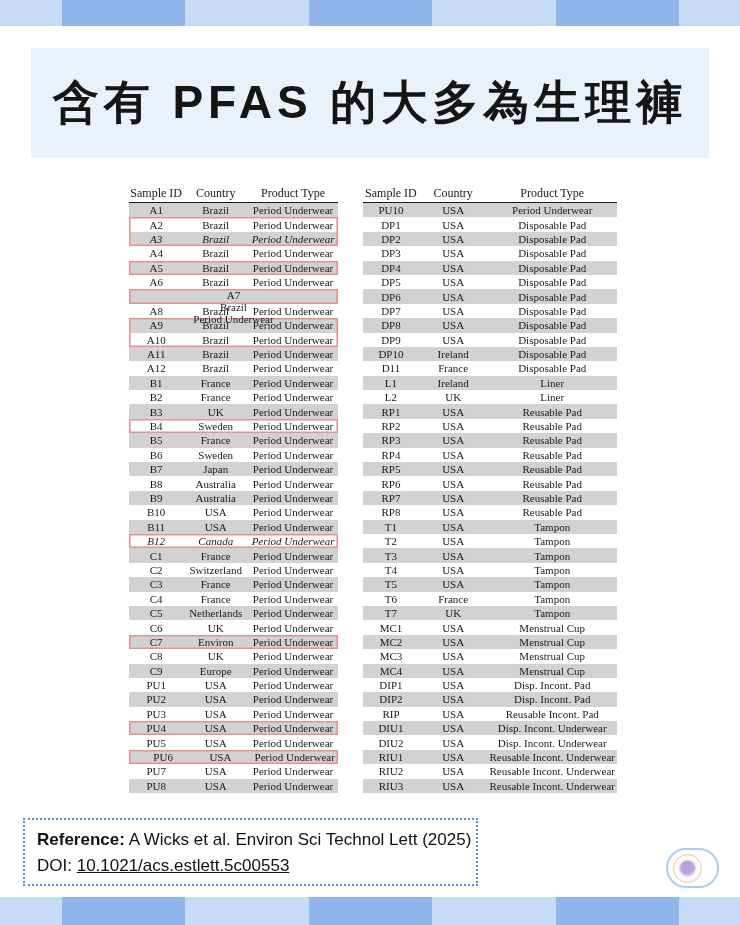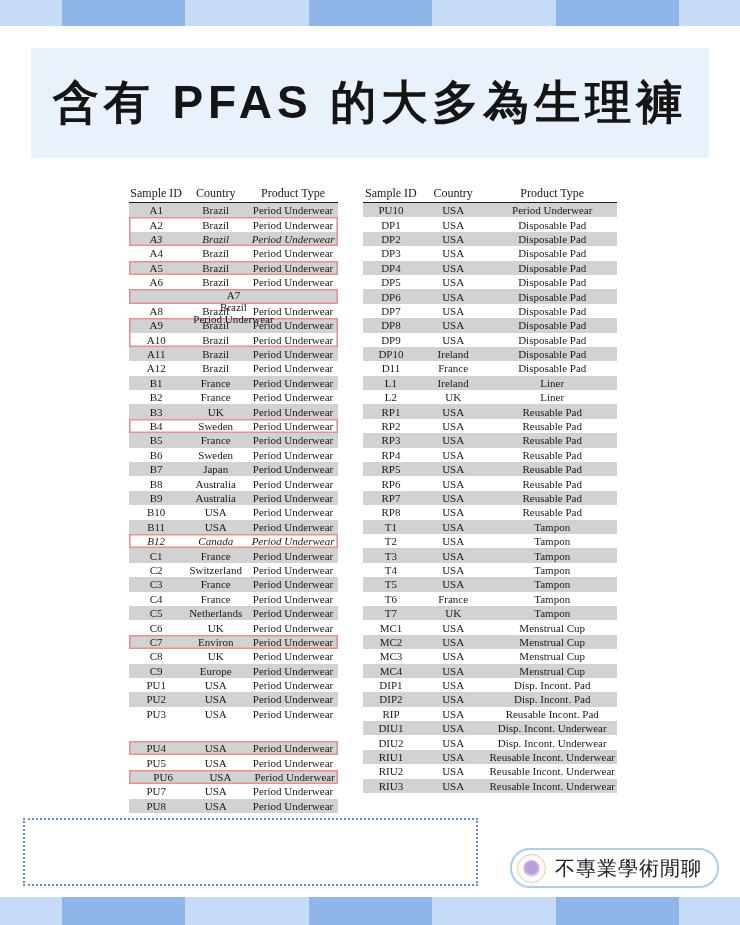--- a/index.html
+++ b/index.html
@@ -284,21 +284,21 @@
           <div class="t-row shaded">
             <span class="cell c0">PU2</span>
             <span class="cell c1">USA</span>
             <span class="cell c2">Period Underwear</span>
           </div>
           <div class="t-row">
             <span class="cell c0">PU3</span>
             <span class="cell c1">USA</span>
             <span class="cell c2">Period Underwear</span>
           </div>
-          <div class="t-row shaded" style="box-shadow: rgb(230, 146, 147) 1.6px 0px 0px inset, rgb(230, 146, 147) -1.6px 0px 0px inset, rgb(230, 146, 147) 0px 1.6px 0px inset, rgb(230, 146, 147) 0px -1.6px 0px inset; margin-top: 20px;">
+          <div class="t-row shaded" style="box-shadow: rgb(230, 146, 147) 1.6px 0px 0px inset, rgb(230, 146, 147) -1.6px 0px 0px inset, rgb(230, 146, 147) 0px 1.6px 0px inset, rgb(230, 146, 147) 0px -1.6px 0px inset;">
             <span class="cell c0">PU4</span>
             <span class="cell c1">USA</span>
             <span class="cell c2">Period Underwear</span>
           </div>
           <div class="t-row">
             <span class="cell c0">PU5</span>
             <span class="cell c1">USA</span>
             <span class="cell c2">Period Underwear</span>
           </div>
           <div class="t-row shaded" style="box-shadow: rgb(230, 146, 147) 1.6px 0px 0px inset, rgb(230, 146, 147) -1.6px 0px 0px inset, rgb(230, 146, 147) 0px 1.6px 0px inset, rgb(230, 146, 147) 0px -1.6px 0px inset; padding-left: 8px;">
@@ -530,24 +530,29 @@
             <span class="cell c0">RIU3</span>
             <span class="cell c1">USA</span>
             <span class="cell c2">Reusable Incont. Underwear</span>
           </div>
         </div>
     </div>
 
   </div>
 
   <div class="ref-box">
+    <div class="ref-line">
+      <span class="ref-bold">Reference:</span><span> A Wicks et al. Environ Sci Technol Lett (2025)</span>
+    </div>
+    <div class="ref-line">
+      <span>DOI: </span><span class="doi-link">10.1021/acs.estlett.5c00553</span>
+    </div>
   </div>
 
   <div class="badge">
     <span class="logo-circle">
       <span class="logo-core"></span>
     </span>
-    <span class="badge-label">不專業學術閒聊</span>
   </div>
 
   <div class="stripe stripe-bottom"></div>
 
 </div>
 
 </body></html>

